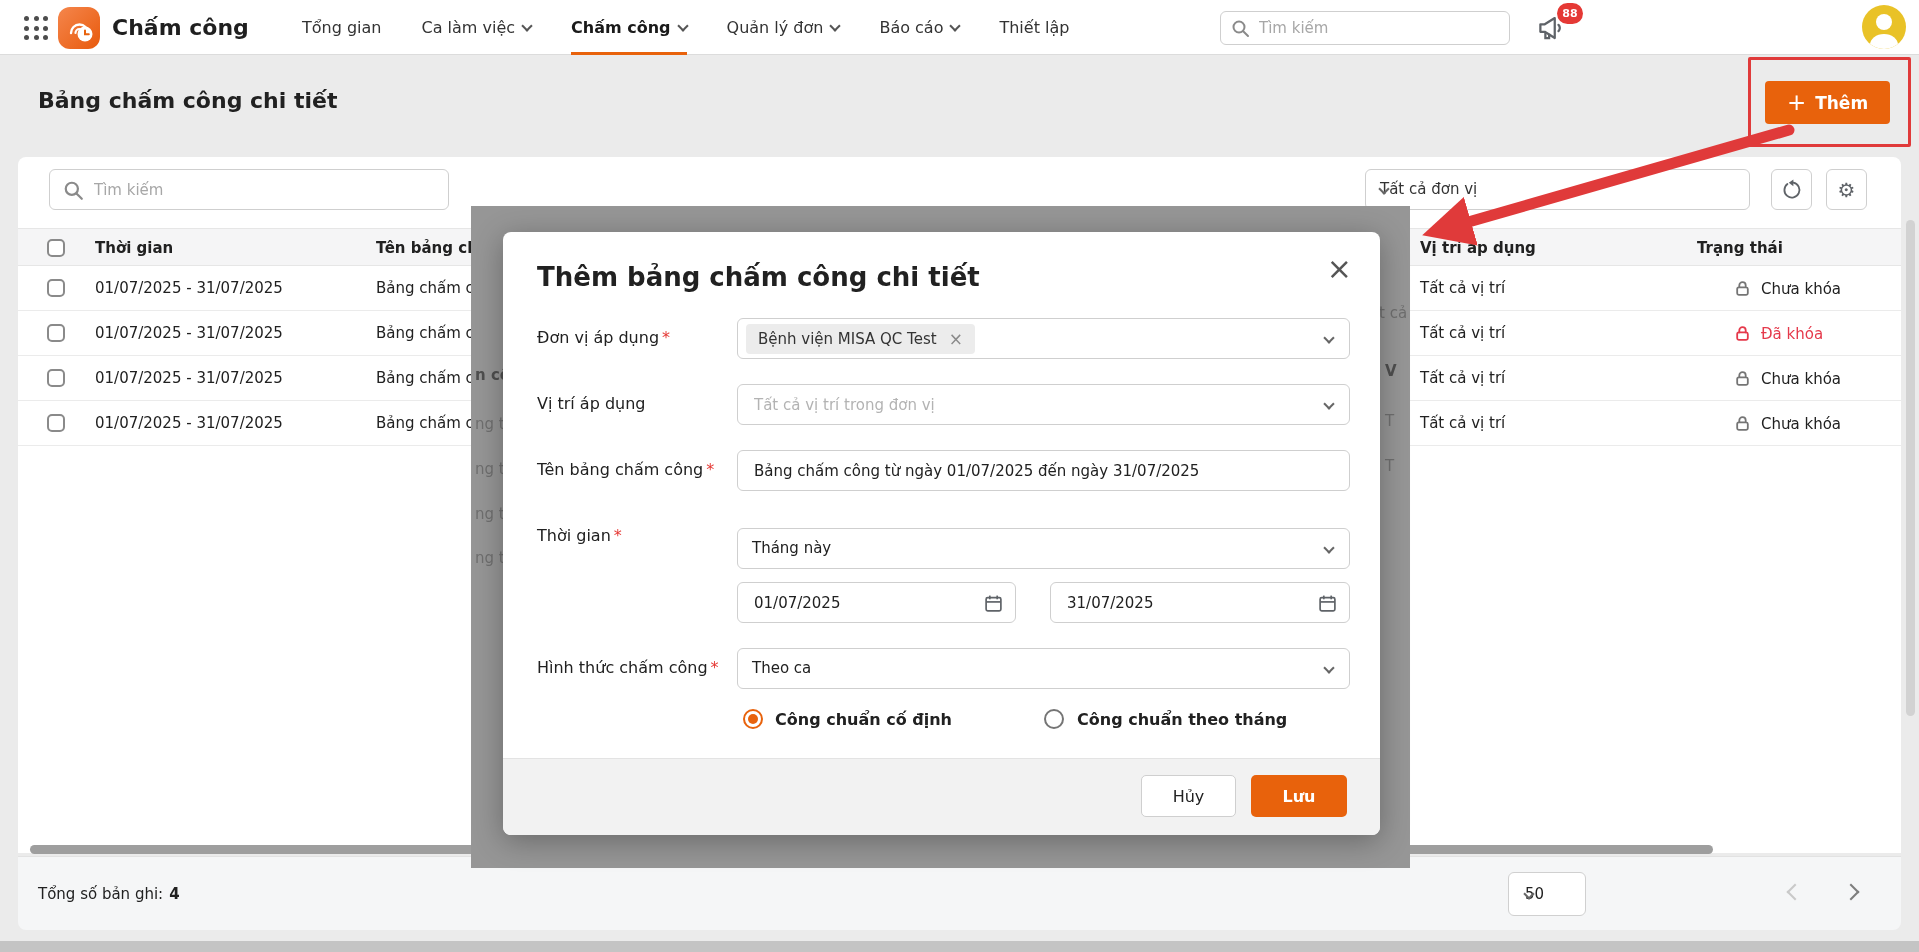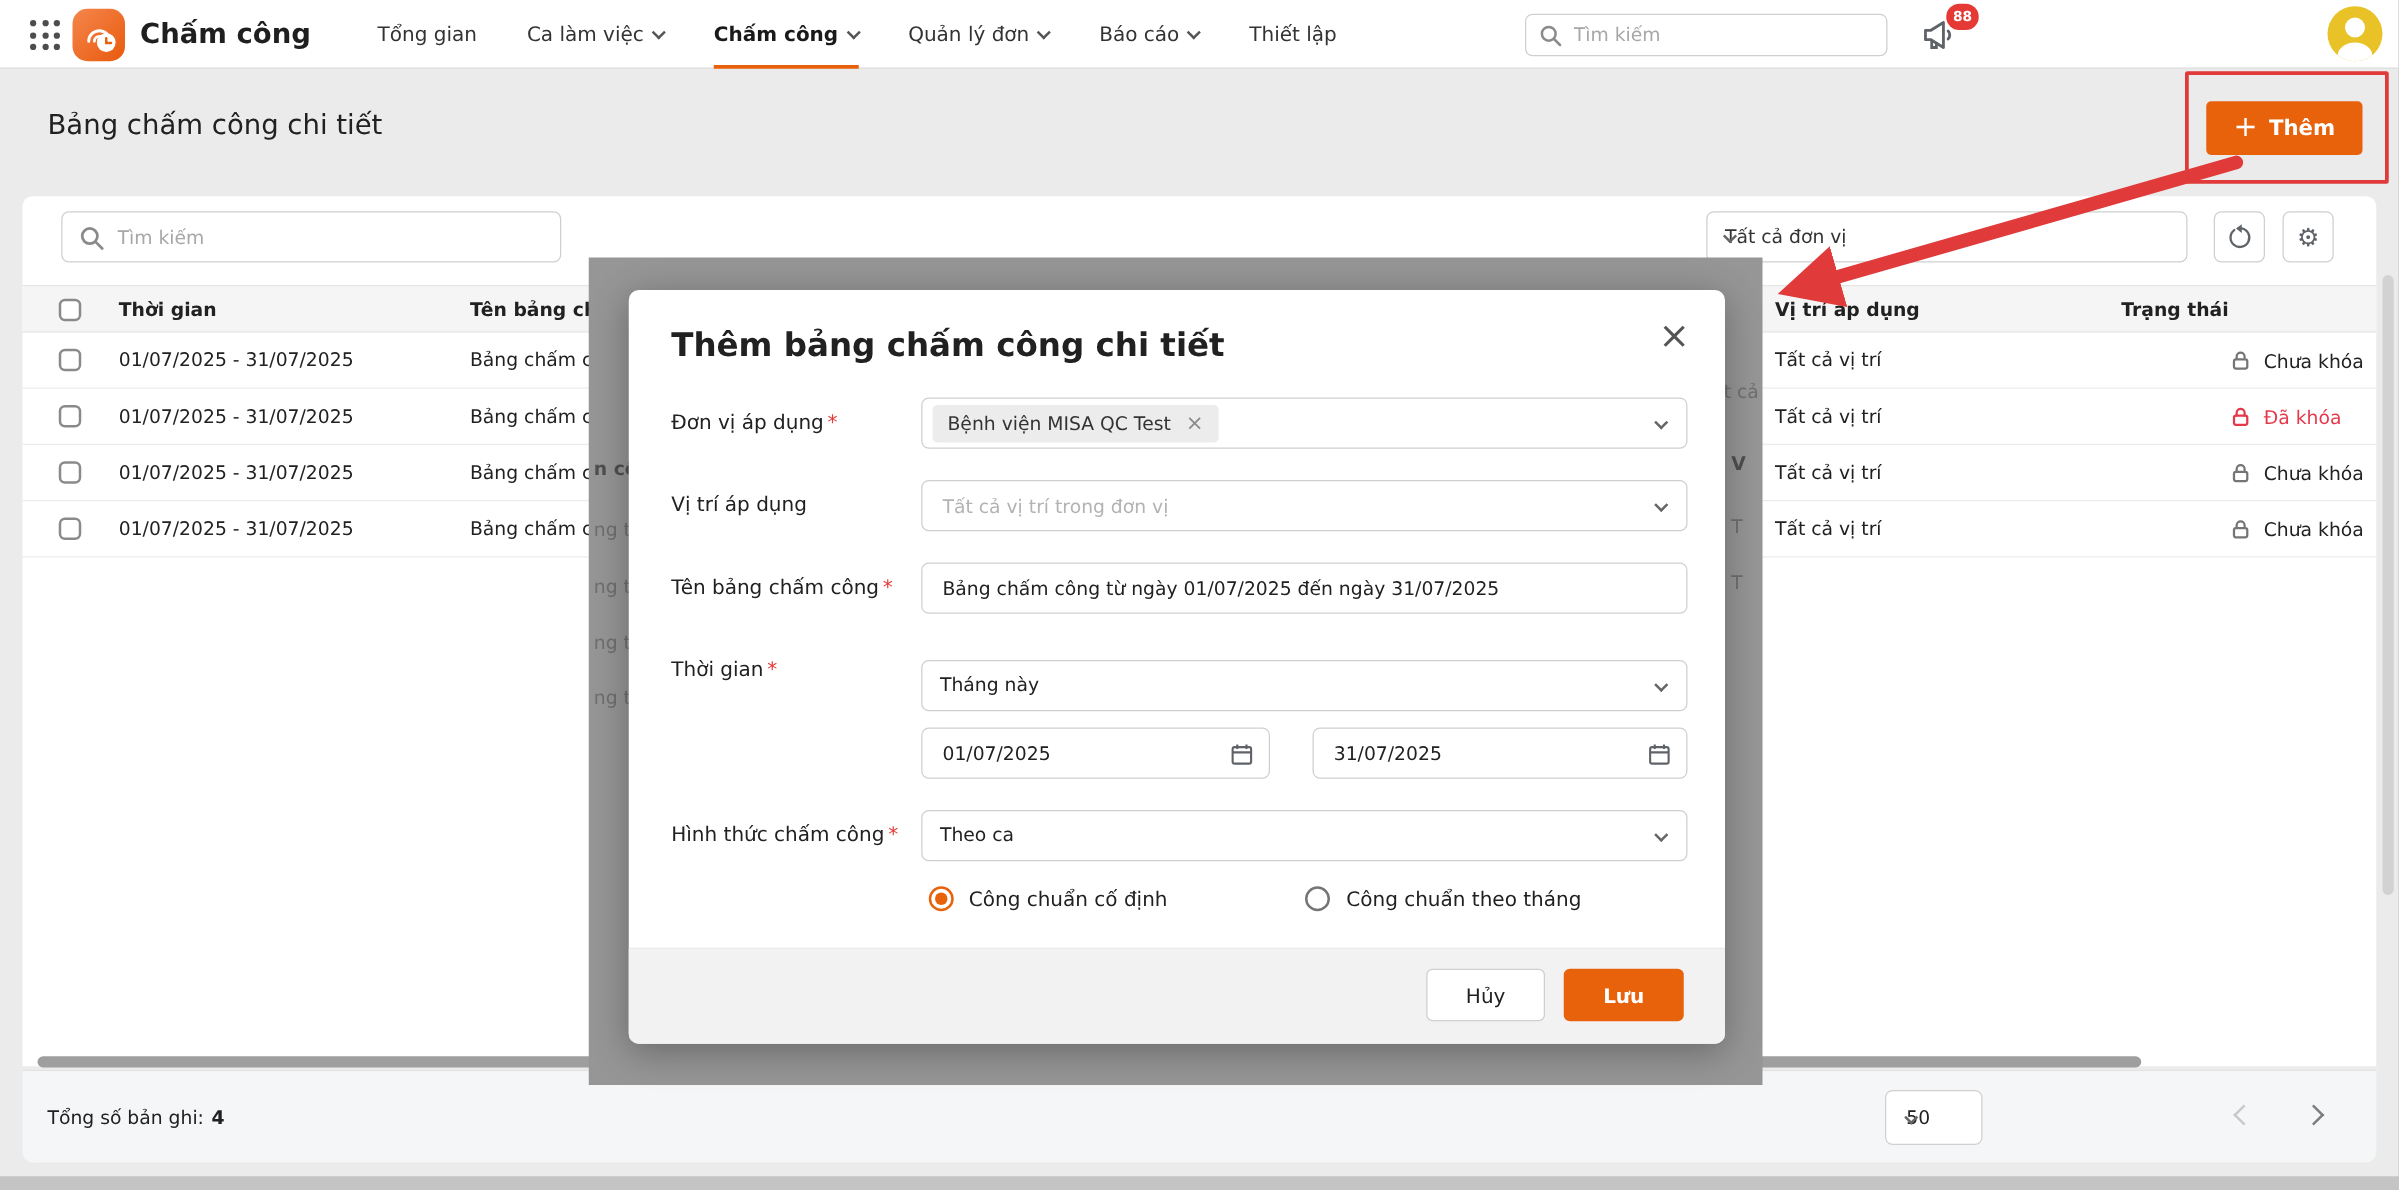--- a/index.html
+++ b/index.html
@@ -21,21 +21,21 @@
   .nav-search{position:absolute;left:1220px;top:11px;width:290px;height:34px;border:1px solid #cfcfcf;border-radius:6px;background:#fff;}
   .nav-search input{position:absolute;left:36px;top:0;width:245px;height:32px;border:none;outline:none;font-size:15px;color:#333;background:transparent;}
   .nav-search input::placeholder{color:#a7a7a7;}
   .search-glyph{position:absolute;left:10px;top:7px;}
   .megaphone{position:absolute;left:1536px;top:13px;width:30px;height:30px;cursor:pointer;}
   .badge{position:absolute;left:1557px;top:3px;min-width:26px;height:21px;border-radius:11px;background:#E53935;color:#fff;font-size:11px;font-weight:bold;text-align:center;line-height:21px;padding:0 4px;}
   .avatar{position:absolute;left:1862px;top:5px;width:44px;height:44px;border-radius:50%;background:#E9C227;overflow:hidden;cursor:pointer;}
 
   
   .page{position:absolute;left:0;top:55px;width:1919px;height:886px;background:#EBEBEB;}
-  .page-title{position:absolute;left:38px;top:33px;font-size:22px;font-weight:normal;color:#212121;margin:0;}
+  .page-title{position:absolute;left:38px;top:33px;font-size:22px;font-weight:bold;color:#212121;margin:0;}
   .add-btn{position:absolute;left:1765px;top:26px;width:125px;height:43px;background:#E8620C;border:none;border-radius:4px;color:#fff;font-size:17px;font-weight:bold;cursor:pointer;display:flex;align-items:center;justify-content:center;gap:9px;}
   .add-btn .plus{font-size:23px;font-weight:normal;line-height:1;}
 
   
   .card{position:absolute;left:18px;top:102px;width:1883px;height:696px;background:#fff;border-radius:8px 8px 0 0;}
   .tb-search{position:absolute;left:31px;top:12px;width:400px;height:41px;border:1px solid #cfcfcf;border-radius:6px;}
   .tb-search input{position:absolute;left:42px;top:0;width:348px;height:39px;border:none;outline:none;font-size:15px;background:transparent;color:#333;}
   .tb-search input::placeholder{color:#a7a7a7;}
   .tb-search .search-glyph{left:13px;top:10px;}
   .unit-filter{position:absolute;left:1347px;top:12px;width:385px;height:41px;border:1px solid #cfcfcf;border-radius:6px;background:#fff;cursor:pointer;}
@@ -45,21 +45,21 @@
   .icon-btn.refresh{left:1753px;}
   .icon-btn.gear{left:1808px;font-size:20px;color:#5f6368;}
 
   .thead{position:absolute;left:0;top:71px;width:1883px;height:38px;background:#F5F5F6;border-top:1px solid #e6e6e6;border-bottom:1px solid #e6e6e6;font-weight:bold;font-size:15px;color:#212121;}
   .thead span{position:absolute;line-height:38px;white-space:nowrap;}
   .trow{position:absolute;left:0;width:1883px;height:45px;border-bottom:1px solid #ebebeb;font-size:15px;color:#212121;cursor:pointer;}
   .trow span.cell{position:absolute;line-height:45px;white-space:nowrap;}
   .cb{position:absolute;left:29px;width:18px;height:18px;border:2px solid #8a8a8a;border-radius:5px;background:#fff;cursor:pointer;}
   .thead .cb{top:10px;} .trow .cb{top:13px;}
   .col-time{left:77px;} .col-name{left:358px;} .col-loc{left:1402px;} .col-status-h{left:1679px;}
-  .status-wrap{position:absolute;left:1766px;top:0;height:45px;display:flex;align-items:center;gap:10px;}
+  .status-wrap{position:absolute;left:1716px;top:0;height:45px;display:flex;align-items:center;gap:10px;}
   .status-wrap svg{stroke:#757575;}
   .status-wrap.locked svg{stroke:#E5394B;}
   .status-wrap.locked .st-text{color:#E5394B;}
   .st-text{font-size:15px;color:#212121;}
   .hthumb{position:absolute;left:12px;top:688px;width:1683px;height:9px;border-radius:5px;background:#9e9e9e;cursor:pointer;}
   .vthumb{position:absolute;left:1906px;top:165px;width:9px;height:496px;border-radius:5px;background:#d2d2d2;cursor:pointer;z-index:5;}
 
   
   .page-footer{position:absolute;left:18px;top:801px;width:1883px;height:74px;background:#F5F6F7;border-top:1px solid #e2e2e2;border-radius:0 0 8px 8px;font-size:15px;color:#212121;}
   .total{position:absolute;left:20px;top:0;line-height:74px;}
@@ -86,21 +86,21 @@
   .fld{position:absolute;left:234px;width:613px;height:41px;border:1px solid #cfcfcf;border-radius:6px;background:#fff;cursor:pointer;}
   .fld .val{position:absolute;left:14px;line-height:39px;font-size:15px;color:#212121;white-space:nowrap;}
   .fld .chev{position:absolute;right:16px;top:15px;border-color:#666;}
   .fld input{position:absolute;left:14px;top:0;width:560px;height:39px;border:none;outline:none;font-size:15px;color:#212121;background:transparent;}
   .fld input::placeholder{color:#b3b3b3;}
   .chip{position:absolute;left:8px;top:5px;height:30px;background:#ECECEC;border-radius:4px;display:flex;align-items:center;padding:0 12px;gap:12px;font-size:15px;color:#333;white-space:nowrap;}
   .chip .x{color:#8a8a8a;font-size:17px;cursor:pointer;line-height:1;}
   .datebox{position:absolute;top:350px;height:41px;border:1px solid #cfcfcf;border-radius:6px;}
   .datebox input{position:absolute;left:14px;top:0;width:230px;height:39px;border:none;outline:none;font-size:15px;color:#212121;background:transparent;}
   .datebox svg{position:absolute;right:12px;top:11px;}
-  .radio-row{position:absolute;left:0;top:476px;width:877px;height:24px;}
+  .radio-row{position:absolute;left:0;top:476px;width:877px;height:24px;font-weight:bold;}
   .radio{position:absolute;top:1px;width:20px;height:20px;border:2px solid #757575;border-radius:50%;cursor:pointer;}
   .radio.sel{border-color:#E8620C;}
   .radio.sel::after{content:"";position:absolute;inset:3px;border-radius:50%;background:#E8620C;}
   .radio-label{position:absolute;top:0;font-size:16px;color:#212121;line-height:24px;white-space:nowrap;}
   .m-footer{position:absolute;left:0;top:526px;width:877px;height:77px;background:#F2F2F2;border-top:1px solid #e3e3e3;border-radius:0 0 8px 8px;}
   .btn-cancel{position:absolute;left:638px;top:16px;width:95px;height:42px;background:#fff;border:1px solid #cfcfcf;border-radius:5px;font-size:16px;color:#212121;cursor:pointer;}
   .btn-save{position:absolute;left:748px;top:16px;width:96px;height:42px;background:#E8620C;border:none;border-radius:5px;font-size:16px;font-weight:bold;color:#fff;cursor:pointer;}
 
   
   .annotation-box{position:absolute;left:1748px;top:57px;width:163px;height:90px;border:3px solid #E03A3A;border-radius:2px;z-index:45;pointer-events:none;}

